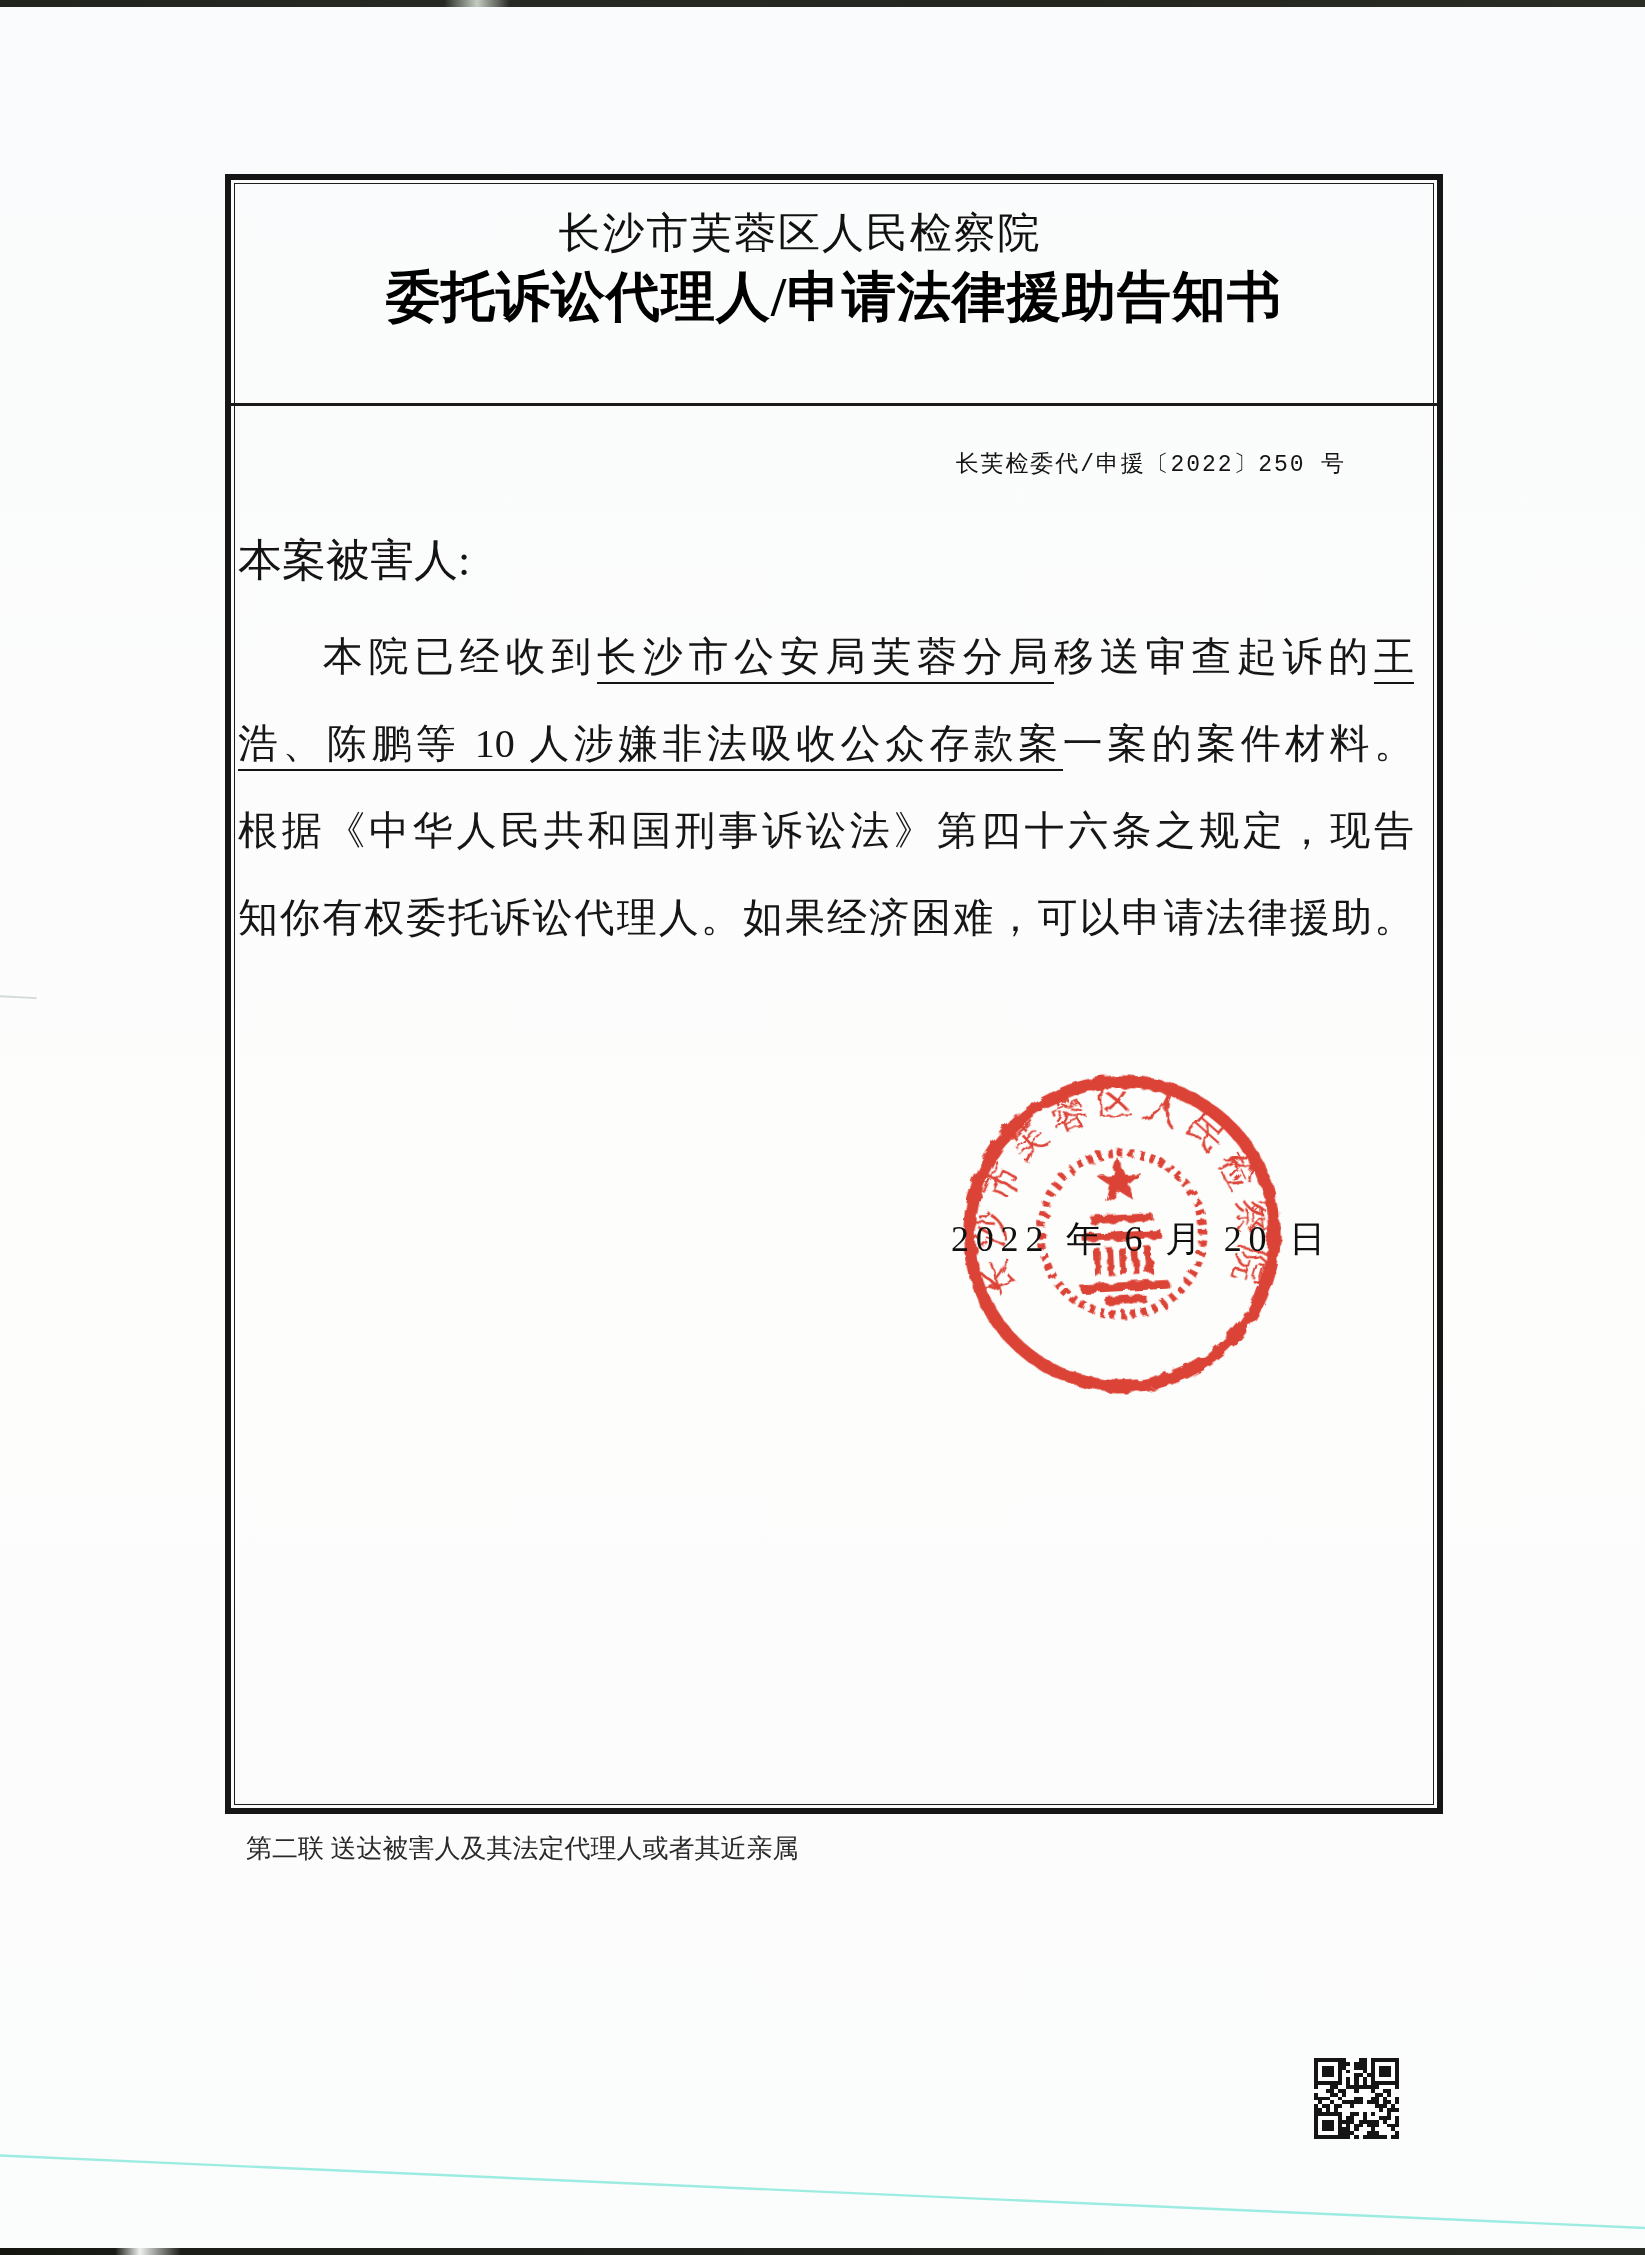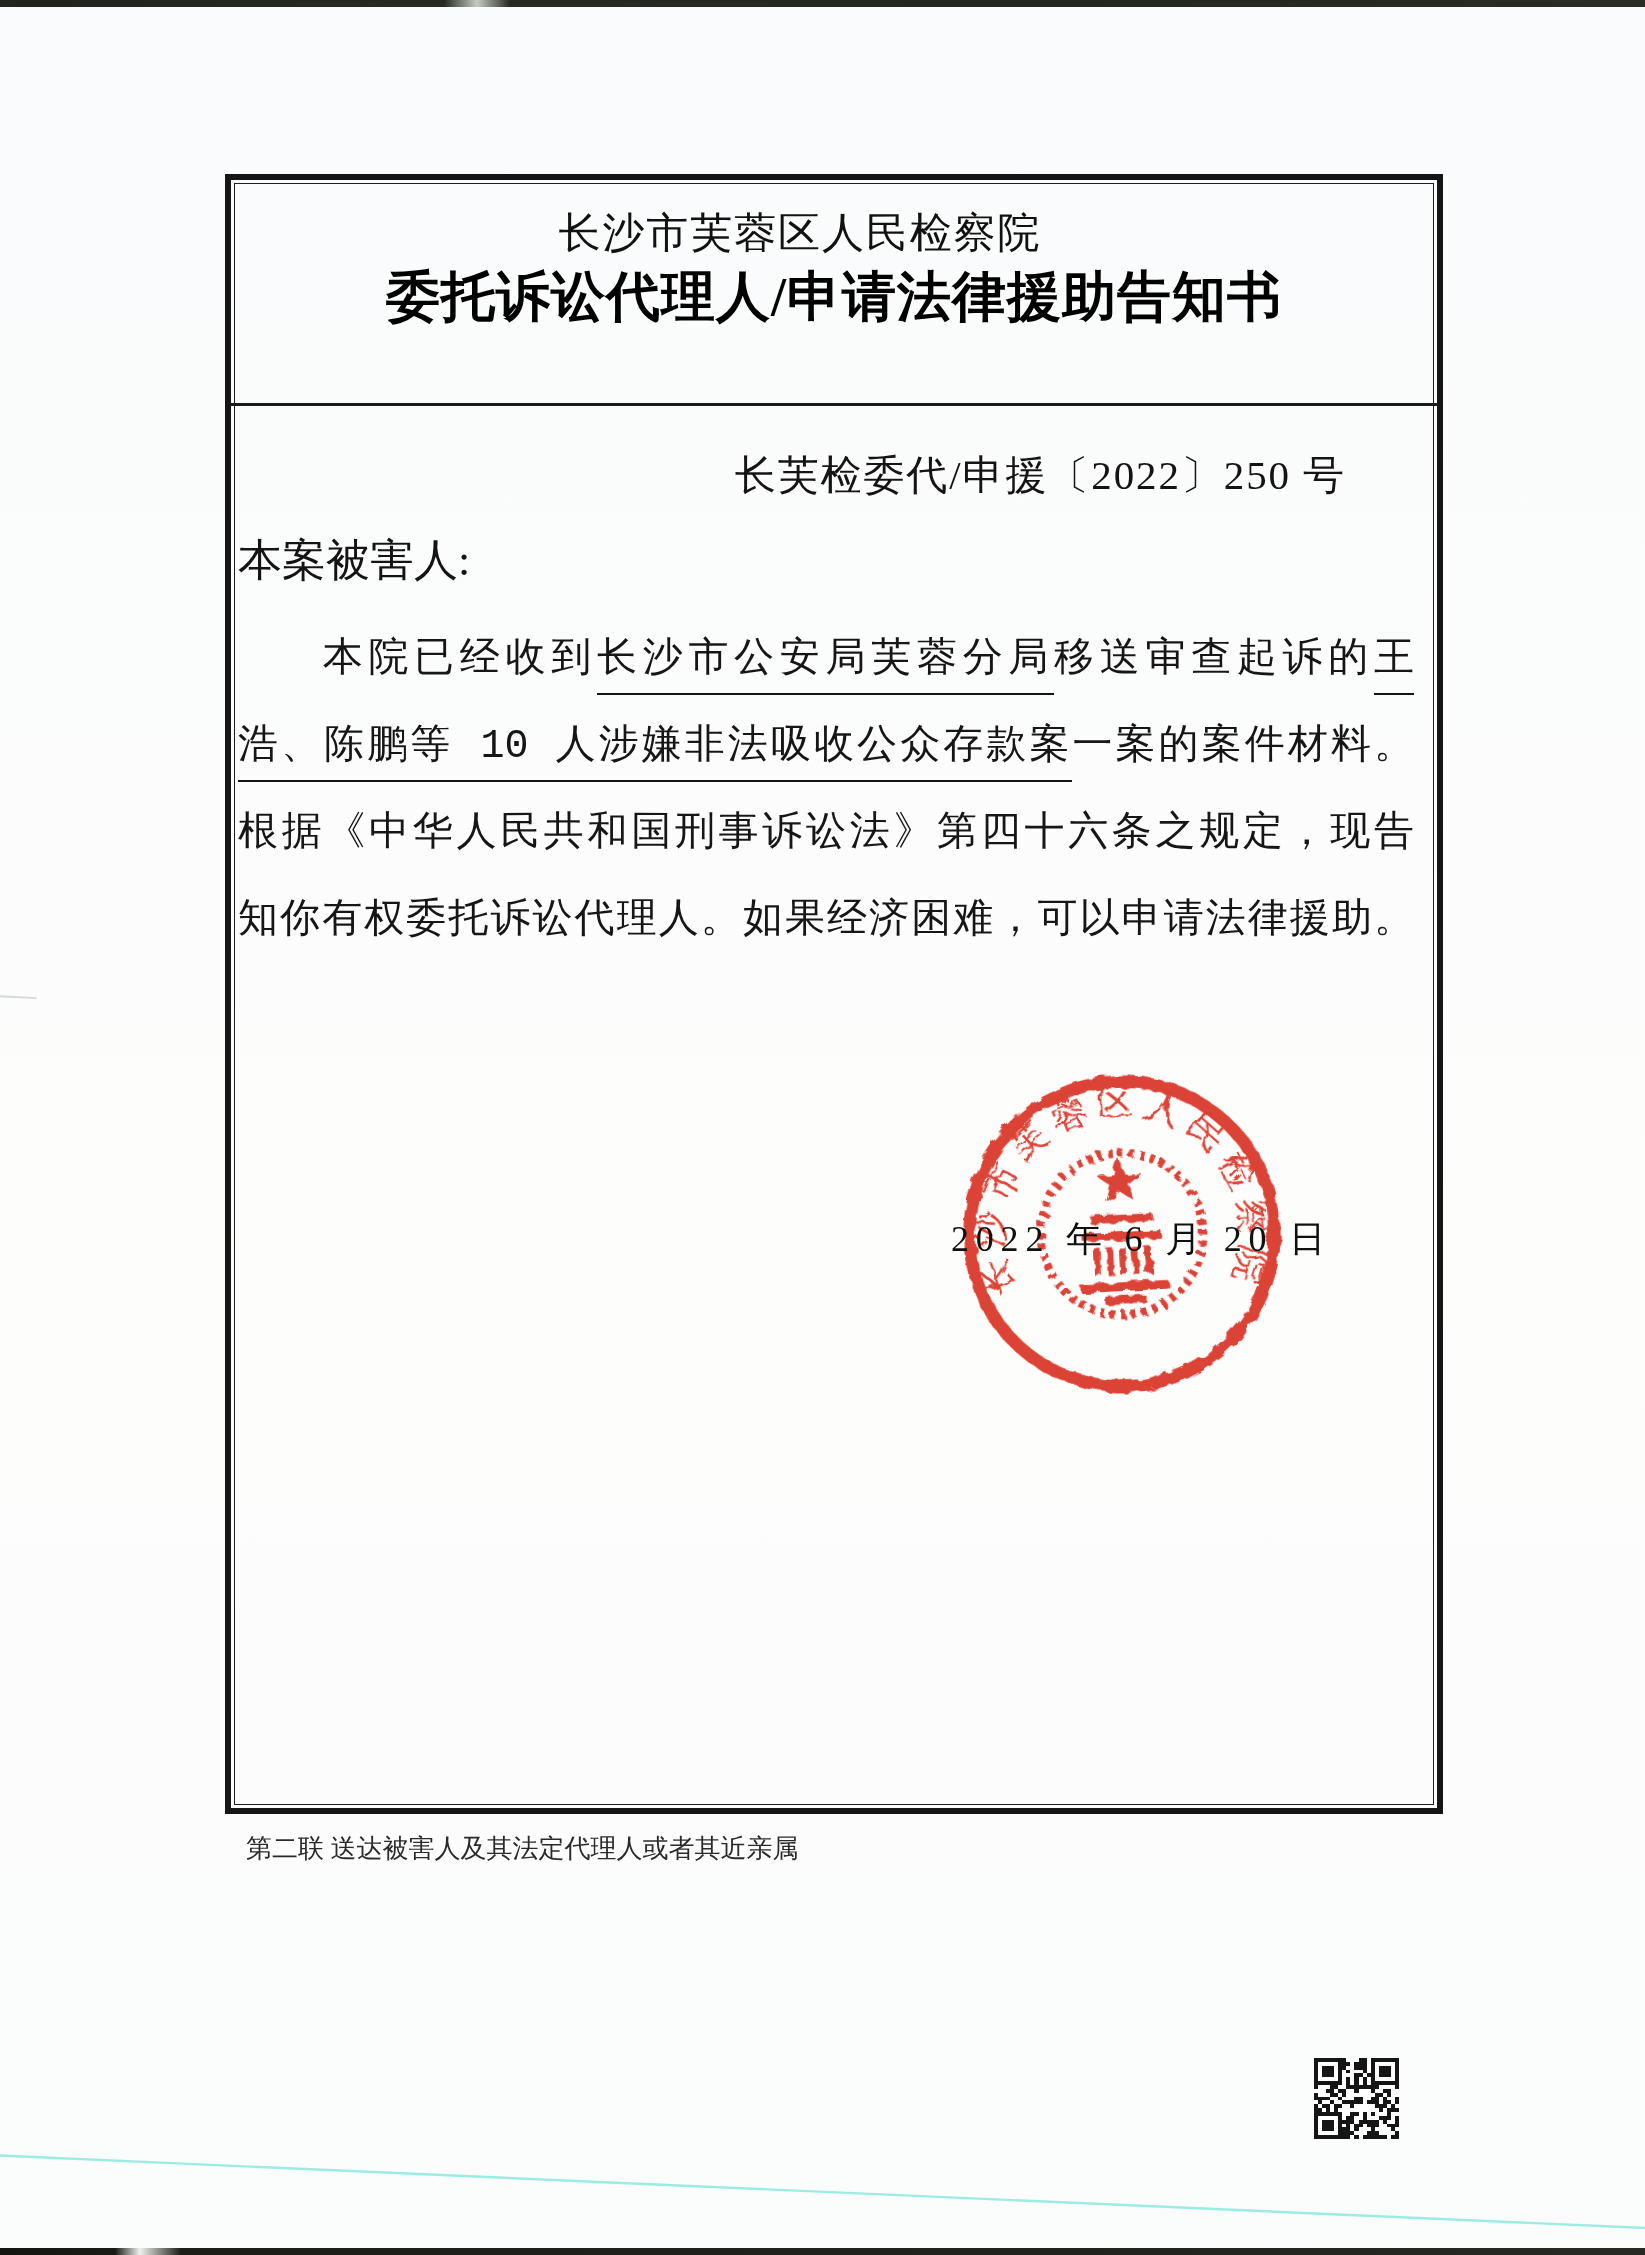--- a/index.html
+++ b/index.html
@@ -30,31 +30,31 @@
     font-size:42px;letter-spacing:1.9px;color:#111;
   }
   .title{
     position:absolute;left:225px;top:261px;width:1218px;margin:0;box-sizing:border-box;
     text-align:center;
     font-size:54px;font-weight:bold;letter-spacing:1px;color:#000;
   }
   .rule{position:absolute;left:230px;top:403px;width:1209px;height:2.9px;background:#1a1a1a;}
   .docnum{
     position:absolute;left:225px;top:448px;width:1218px;box-sizing:border-box;
-    text-align:right;padding-right:97px;font-size:41px;letter-spacing:1.9px;color:#141414;
+    text-align:right;padding-right:97px;font-size:23px;letter-spacing:1.9px;color:#141414;font-family:Liberation Mono, monospace;
   }
   .salutation{position:absolute;left:238px;top:531px;font-size:44px;color:#141414;}
   .bodyline{
     position:absolute;left:238px;width:1176px;
     font-size:40px;color:#161616;line-height:1.25;
     text-align:justify;text-align-last:justify;
   }
   .l1{top:632px}.l2{top:719px}.l3{top:806px}.l4{top:893px}
   .indent{display:inline-block;width:79px;}
-  .u{border-bottom:2.9px solid #141414;padding-bottom:11px;font-family:Liberation Mono, monospace;}
+  .u{border-bottom:2.9px solid #141414;padding-bottom:3px;}
   .date{
     position:absolute;left:951px;top:1215px;z-index:3;
     font-size:36px;letter-spacing:6.8px;color:#101010;white-space:nowrap;
   }
   .seal{position:absolute;left:956px;top:1068px;width:332px;height:332px;z-index:2;transform:rotate(-3deg);}
   .footer{
     position:absolute;left:225px;top:1831px;width:1218px;box-sizing:border-box;
     text-align:left;padding-left:21px;font-size:26px;color:#2a2a2a;
   }
   .qr{position:absolute;left:1314px;top:2058px;width:85px;height:81px;}

